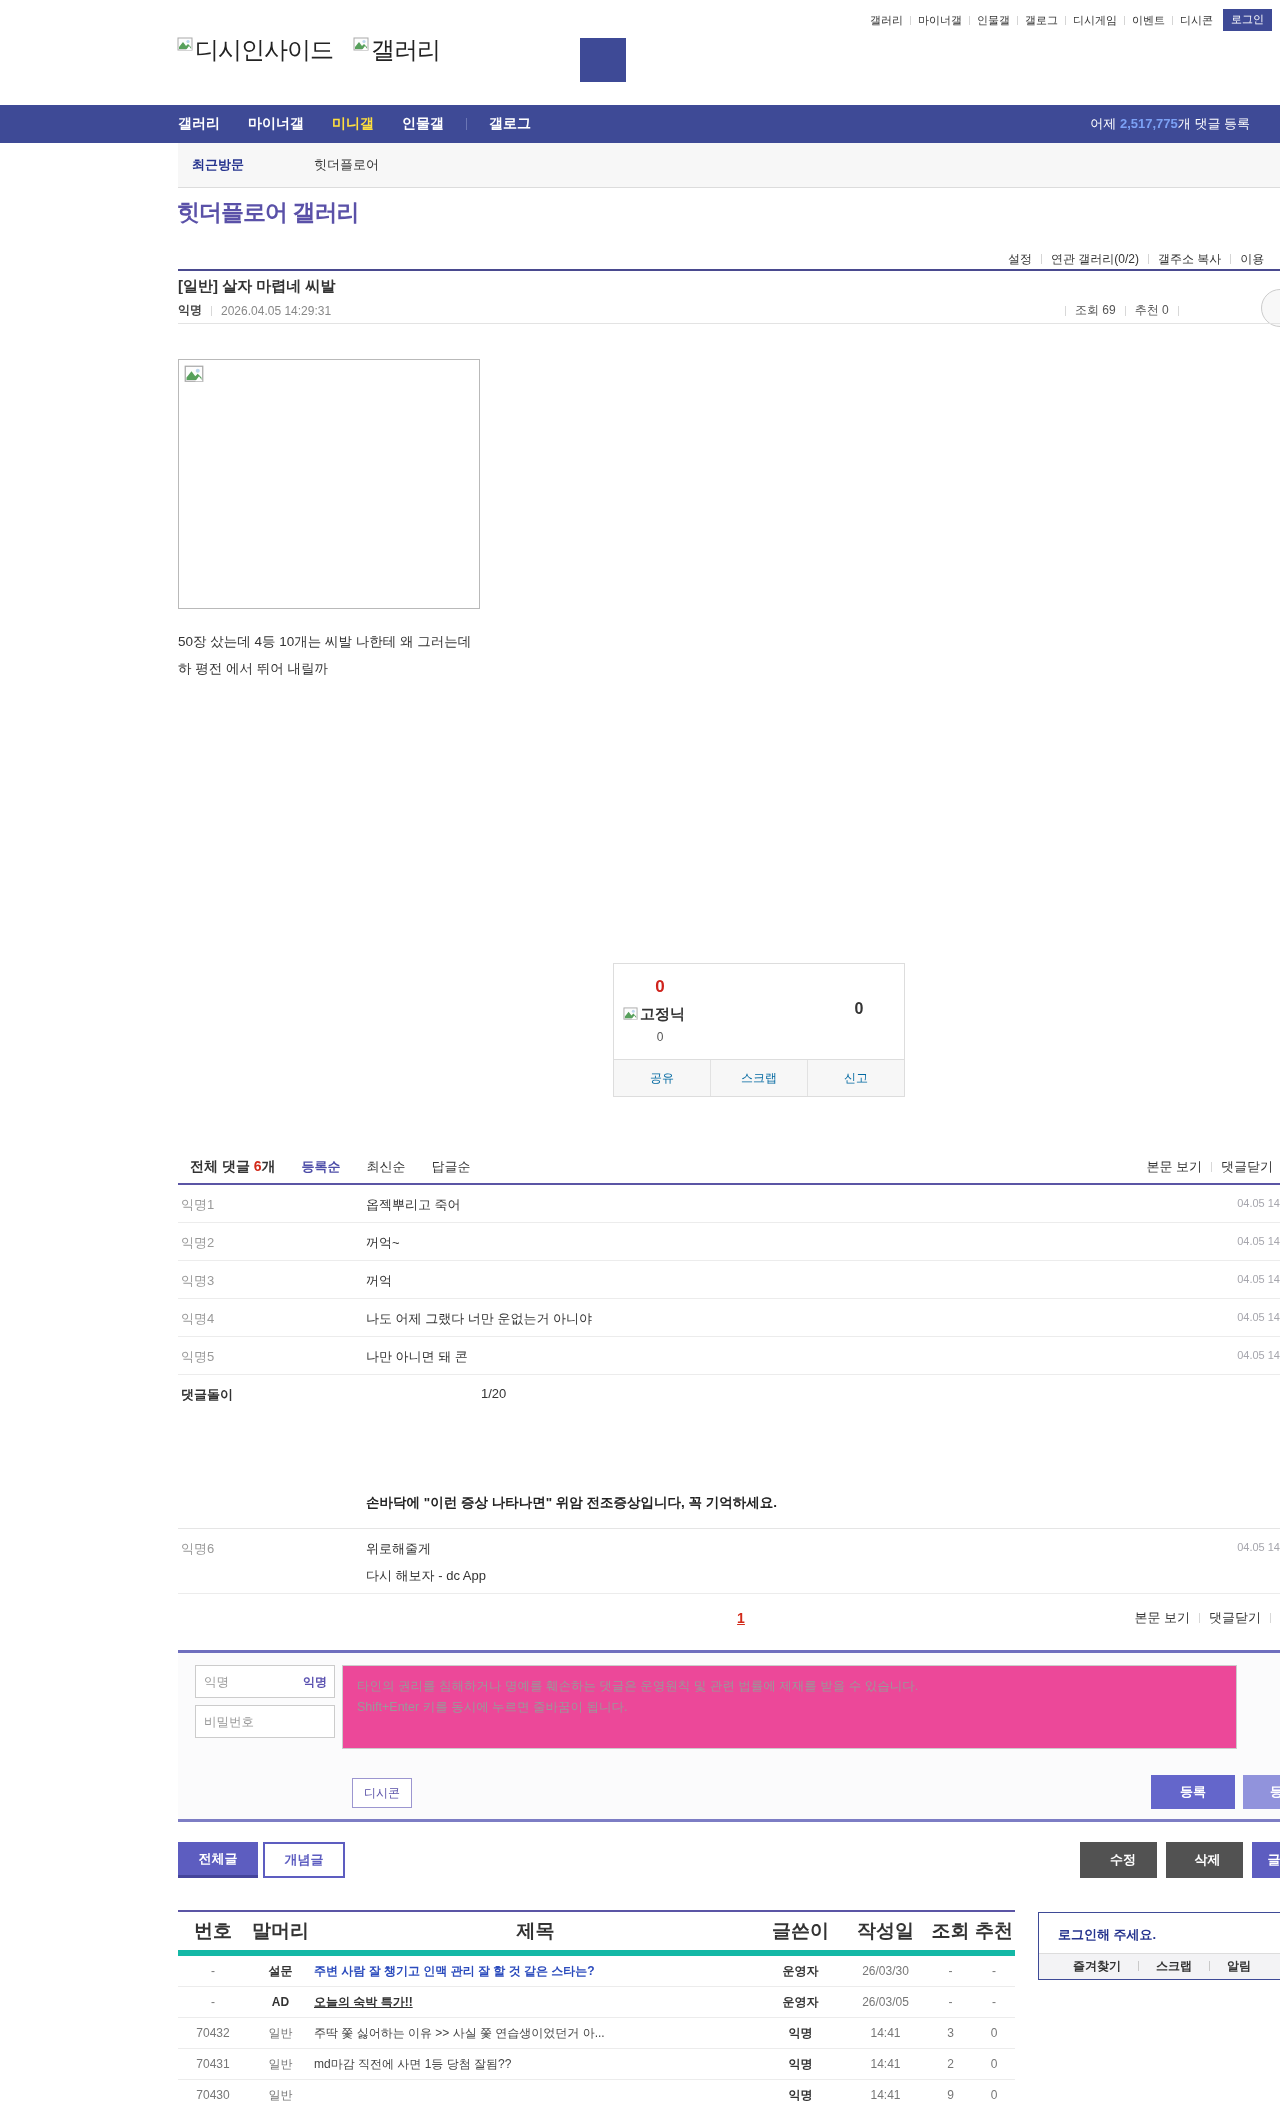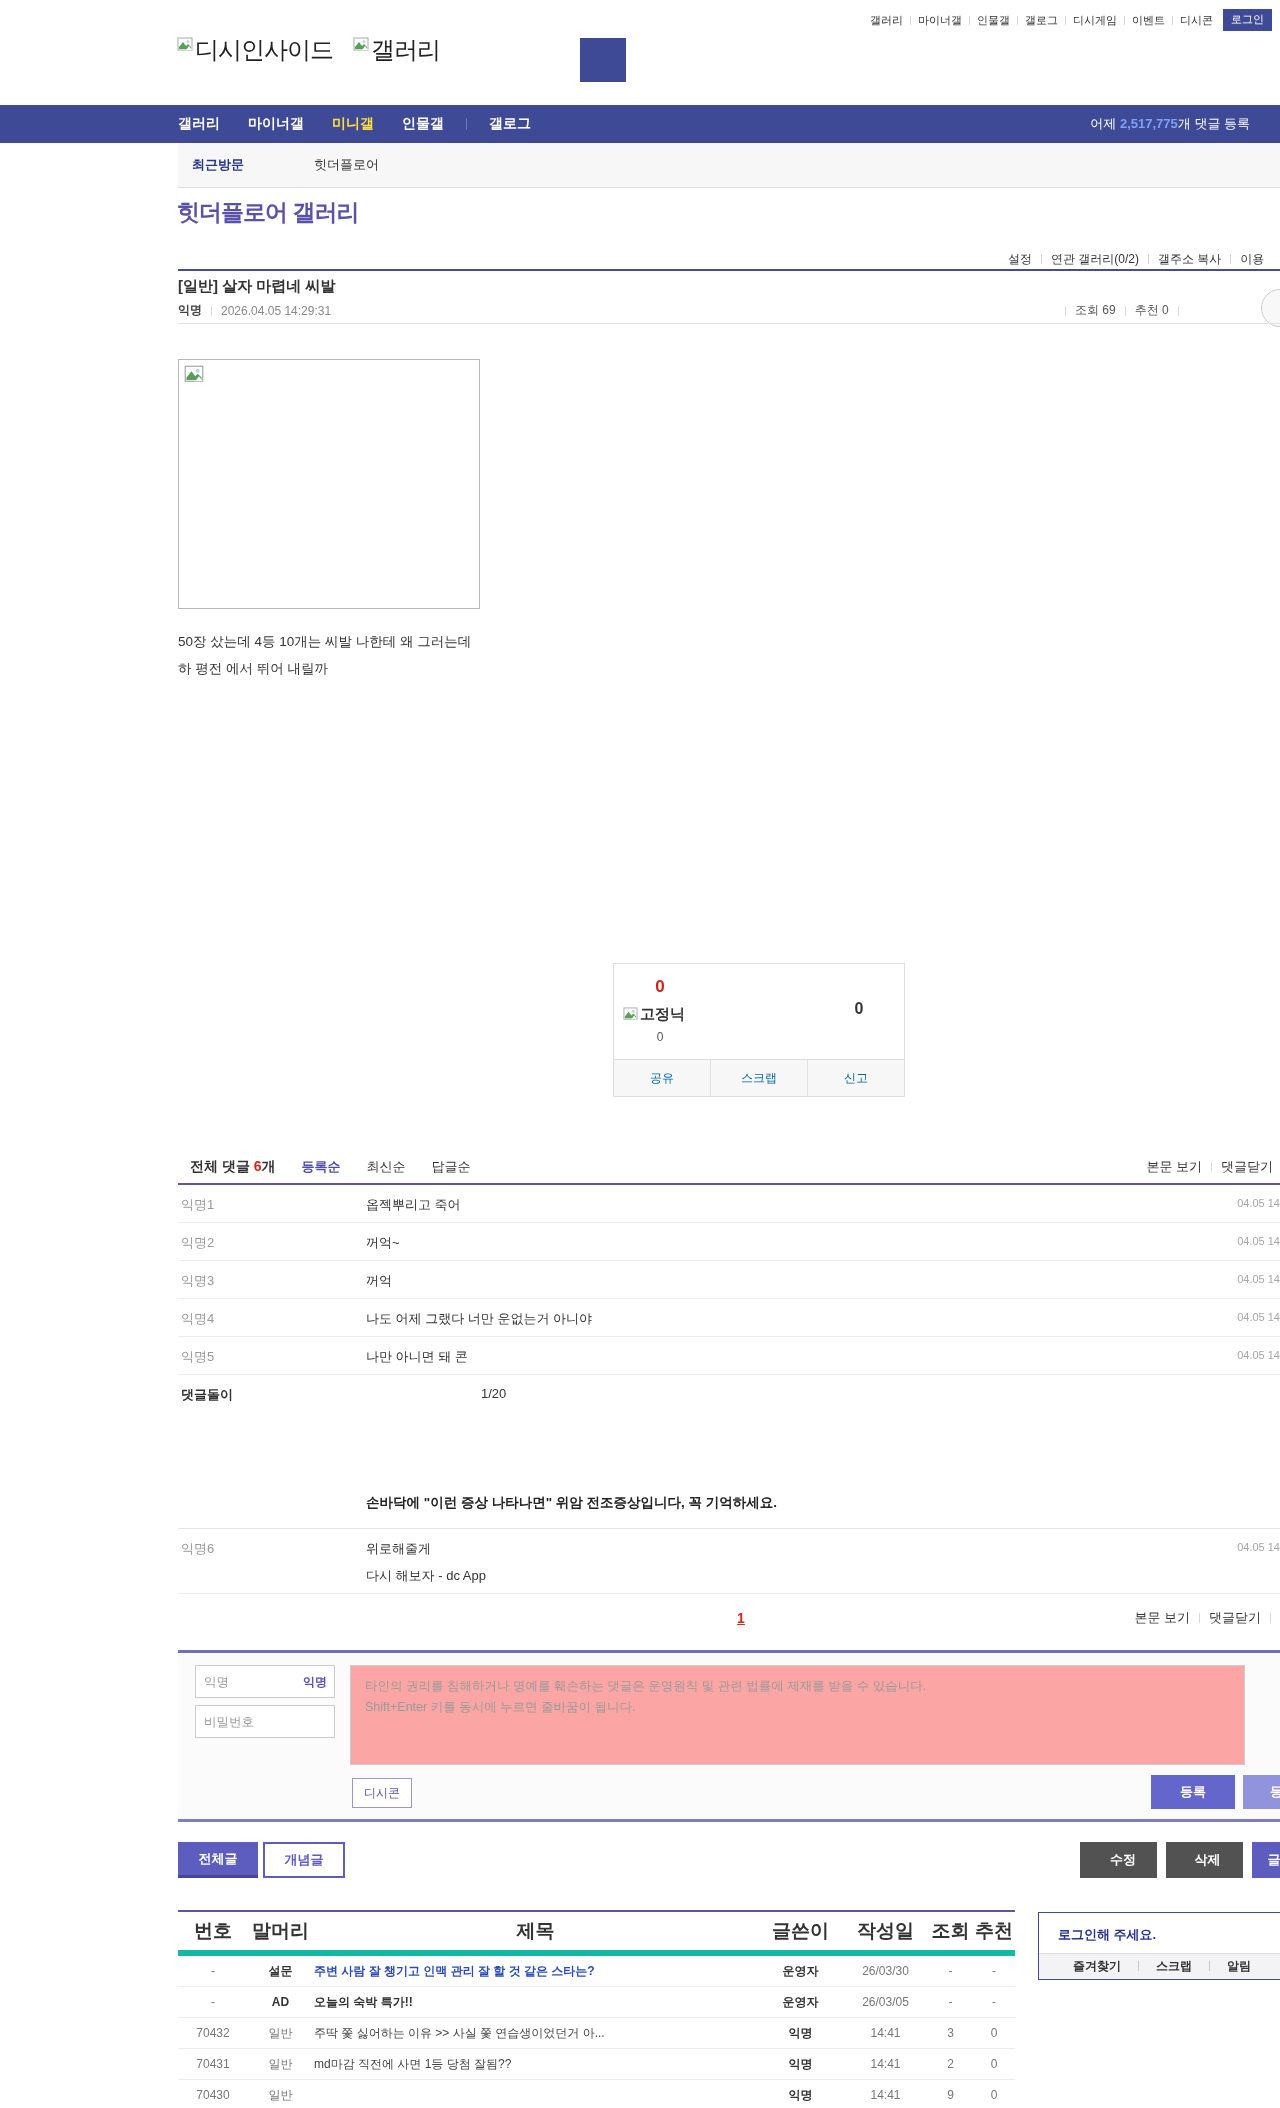--- a/index.html
+++ b/index.html
@@ -91,21 +91,21 @@
   .pager-row{position:relative;height:61px;}
   .pager-row .pnum{position:absolute;left:555px;top:16px;width:16px;text-align:center;color:#d22a1a;font-weight:bold;font-size:14px;text-decoration:underline;}
   .pager-row .c-right{position:absolute;right:0;top:15px;}
 
   
   .form-wrap{left:178px;top:1650px;width:1102px;height:172px;background:#fbfbfc;border-top:3px solid #6f6fbe;border-bottom:3px solid #7d7dc4;box-sizing:border-box;}
   .inwrap{position:absolute;left:17px;width:140px;height:33px;}
   .inwrap input{width:100%;height:100%;box-sizing:border-box;border:1px solid #ccc;padding:0 8px;font-size:12.5px;color:#333;outline:none;font-family:inherit;background:#fff;}
   .inwrap input::placeholder{color:#999;}
   .inwrap .badge{position:absolute;right:8px;top:9px;font-size:12px;font-weight:bold;color:#5a51b0;}
-  .cmt-textarea{position:absolute;left:172px;top:12px;width:895px;height:100px;box-sizing:border-box;border:1px solid #ccc;resize:none;padding:10px 14px;font-size:12.5px;line-height:21px;color:#333;outline:none;font-family:inherit;background:#fca5a5;}
+  .cmt-textarea{position:absolute;left:164px;top:12px;width:895px;height:84px;box-sizing:border-box;border:1px solid #ccc;resize:none;padding:10px 14px;font-size:12.5px;line-height:21px;color:#333;outline:none;font-family:inherit;background:#ec4899;}
   .cmt-textarea::placeholder{color:#999;}
   .dccon-btn{position:absolute;left:174px;top:125px;width:60px;height:30px;background:#fff;border:1px solid #9c96d0;color:#5a51a8;font-size:12px;cursor:pointer;font-family:inherit;}
   .submit-btn{position:absolute;top:122px;height:34px;border:none;color:#fff;font-size:13px;font-weight:bold;cursor:pointer;font-family:inherit;}
   .submit-1{left:973px;width:84px;background:#6466cb;}
   .submit-2{left:1065px;width:80px;background:#9193dc;}
 
   
   .ctl-btn{position:absolute;top:1842px;height:36px;box-sizing:border-box;font-size:13px;font-weight:bold;cursor:pointer;font-family:inherit;border:none;}
   .btn-all{left:178px;width:80px;background:#5d5dc0;color:#fff;border-bottom:3px solid #45459c;}
   .btn-concept{left:263px;width:82px;background:#fff;color:#5d5dc0;border:2px solid #5d5dc0;}
@@ -113,21 +113,21 @@
   .btn-del{left:1166px;width:77px;background:#525252;color:#fff;padding-left:12px;}
   .btn-write{left:1252px;width:70px;background:#5d5dc0;color:#fff;}
 
   
   .board{left:178px;top:1910px;width:837px;border-collapse:collapse;table-layout:fixed;border-top:2px solid #5b55a5;}
   .board th{height:36px;font-size:19px;font-weight:bold;color:#333;border-bottom:6px solid #14b8a6;}
   .board td{height:28px;font-size:12px;color:#777;text-align:center;border-bottom:1px solid #ececec;white-space:nowrap;overflow:hidden;}
   .board td.ttl{text-align:left;color:#444;}
   .board td.auth{font-weight:bold;color:#333;}
   .board tr.r-survey td.ttl a{color:#2b4bbd;font-weight:bold;}
-  .board tr.r-ad td.ttl a,.board tr.r-notice td.ttl a{color:#333;font-weight:bold;}
+  .board tr.r-ad td.ttl a,.board tr.r-notice td.ttl a{color:#333;font-weight:bold;text-decoration:underline;}
   .board tr.r-survey td.head,.board tr.r-ad td.head,.board tr.r-notice td.head{font-weight:bold;color:#333;}
   .board td.head{color:#777;}
 
   
   .sidebar{left:1038px;top:1912px;width:252px;height:68px;border:1px solid #3e4a96;background:#fff;box-sizing:border-box;}
   .sidebar .msg{position:absolute;left:19px;top:13px;font-size:13px;font-weight:bold;color:#26348f;}
   .sidebar .sb-links{position:absolute;left:0;bottom:0;width:100%;height:26px;background:#f3f3f5;border-top:1px solid #ddd;display:flex;align-items:center;padding-left:34px;box-sizing:border-box;font-size:12px;font-weight:bold;color:#333;}
   .sidebar .sb-links a:not(:first-child)::before{content:"";display:inline-block;width:1px;height:10px;background:#c9c9c9;margin:0 17px;vertical-align:-1px;}
 </style>
 </head>

